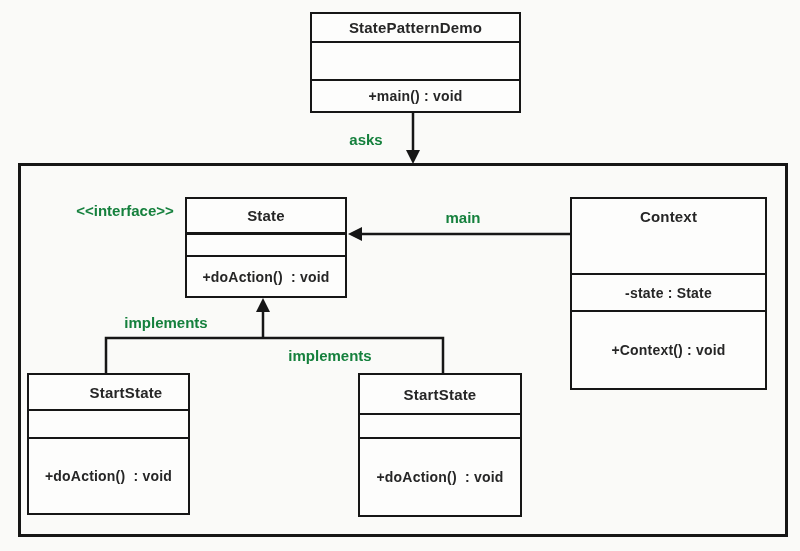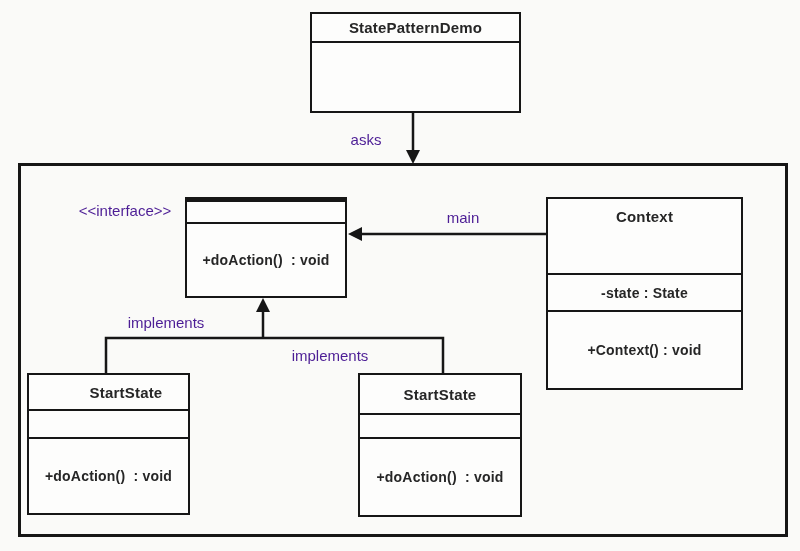--- a/index.html
+++ b/index.html
@@ -45,24 +45,24 @@
   .methods-col{
     display:flex;
     flex-direction:row;
     align-items:center;
     justify-content:center;
   }
   .methods-col .member{line-height:21px;}
   .edge-label{
     position:absolute;
     font-size:15px;
-    font-weight:normal;
+    font-weight:bold;
     text-align:center;
     white-space:nowrap;
-    color:#4c1d95;
+    color:#15803d;
   }
 </style>
 </head>
 <body>
 
 <div id="canvas">
 
   <svg id="connectors" width="800" height="551" viewBox="0 0 800 551">
     <g stroke="#161616" stroke-width="2.5" fill="#161616">
       <line x1="413" y1="113" x2="413" y2="152"></line>
@@ -80,36 +80,42 @@
   </svg>
 
   <div style="position:absolute;left:18px;top:163px;width:770px;height:374px;
               border:3px solid #161616;box-sizing:border-box;background:transparent;"></div>
 
   <div class="box" style="left:310px;top:12px;width:211px;height:101px;">
     <div class="comp first" style="flex:0 0 27px;">
       <span class="title-text">StatePatternDemo</span>
     </div>
     <div class="comp" style="flex:0 0 38px;"></div>
+    <div class="comp grow">
+      <span class="member">+main() : void</span>
+    </div>
   </div>
 
   <div class="edge-label" style="left:334px;top:131px;width:64px;">asks</div>
 
   <div class="edge-label" style="left:64px;top:202px;width:122px;">&lt;&lt;interface&gt;&gt;</div>
 
   <div class="box" style="left:185px;top:197px;width:162px;height:101px;">
+    <div class="comp first" style="flex:0 0 33px;">
+      <span class="title-text">State</span>
+    </div>
     <div class="comp thick" style="flex:0 0 23px;"></div>
     <div class="comp grow">
       <span class="member">+doAction()  : void</span>
     </div>
   </div>
 
   <div class="edge-label" style="left:433px;top:209px;width:60px;">main</div>
 
-  <div class="box" style="left:546px;top:197px;width:197px;height:193px;">
+  <div class="box" style="left:570px;top:197px;width:197px;height:193px;">
     <div class="comp first" style="flex:0 0 34px;">
       <span class="title-text">Context</span>
     </div>
     <div class="comp" style="flex:0 0 37px;margin-top:40px;">
       <span class="member">-state : State</span>
     </div>
     <div class="comp grow methods-col">
       <span class="member">+Context() : void</span>
     </div>
   </div>

